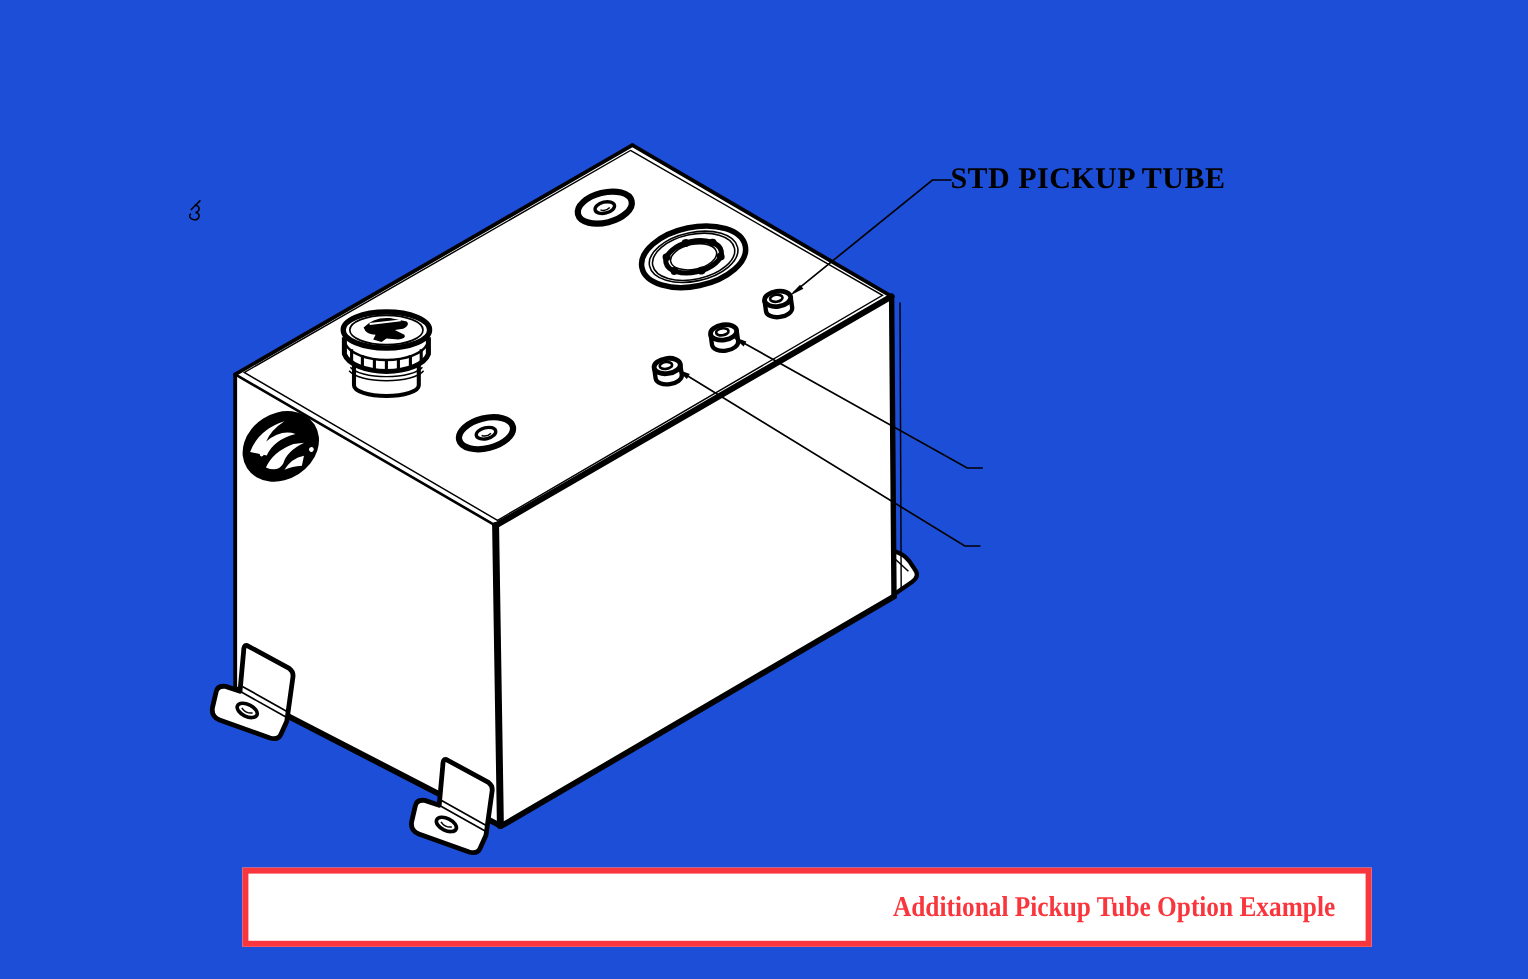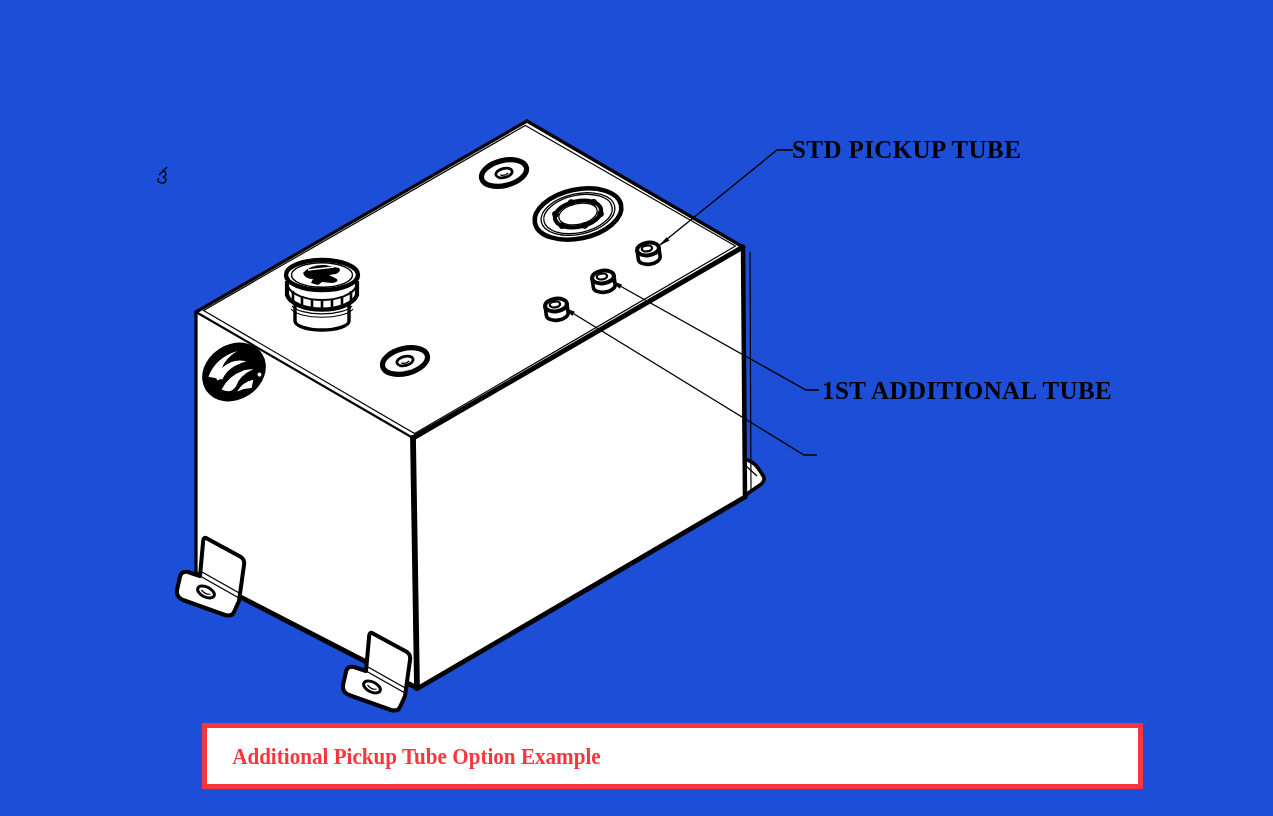--- a/index.html
+++ b/index.html
@@ -8,21 +8,21 @@
     font-family:Liberation Serif, serif;overflow:hidden;
   }
   .drawing-svg{position:absolute;left:0;top:0;}
   .callout{
     position:absolute;font-weight:bold;font-size:25px;color:#000;
     letter-spacing:.4px;white-space:nowrap;line-height:28px;
   }
   .caption-box{
     position:absolute;left:202px;top:723px;width:941px;height:66px;
     box-sizing:border-box;border:5px solid #f9363d;
-    display:flex;align-items:center;justify-content:flex-start;background:#ffffff;
+    display:flex;align-items:center;justify-content:flex-end;background:#ffffff;
   }
   .caption-text{
     color:#f9363d;font-weight:bold;font-size:24px;white-space:nowrap;
     transform:scaleX(.88);letter-spacing:0px;
   }
 </style>
 </head>
 <body>
 
 <div class="canvas">
@@ -144,19 +144,18 @@
     <g fill="#000">
       <polygon points="658,246.5 669.5,240.6 666.7,237.2"></polygon>
       <polygon points="610.5,280.5 619.7,288.8 622,284.5"></polygon>
       <polygon points="563.5,307.5 572.4,315.9 574.9,311.7"></polygon>
     </g>
 
     <path d="M 167 167 l -8 8 m 3 -4 c 5 0 5 5 1 6 c 5 1 3 7 -2 6 c -3 -1 -4 -3 -2 -5" fill="none" stroke="#000" stroke-width="1.3"></path>
   </svg>
 
   <div class="callout" style="left:792px;top:136px;">STD PICKUP TUBE</div>
-  <div class="callout" style="left:822px;top:377px;">1ST ADDITIONAL TUBE</div>
 
   <div class="caption-box">
     <span class="caption-text">Additional Pickup Tube Option Example</span>
   </div>
 
 </div>
 
 </body></html>

